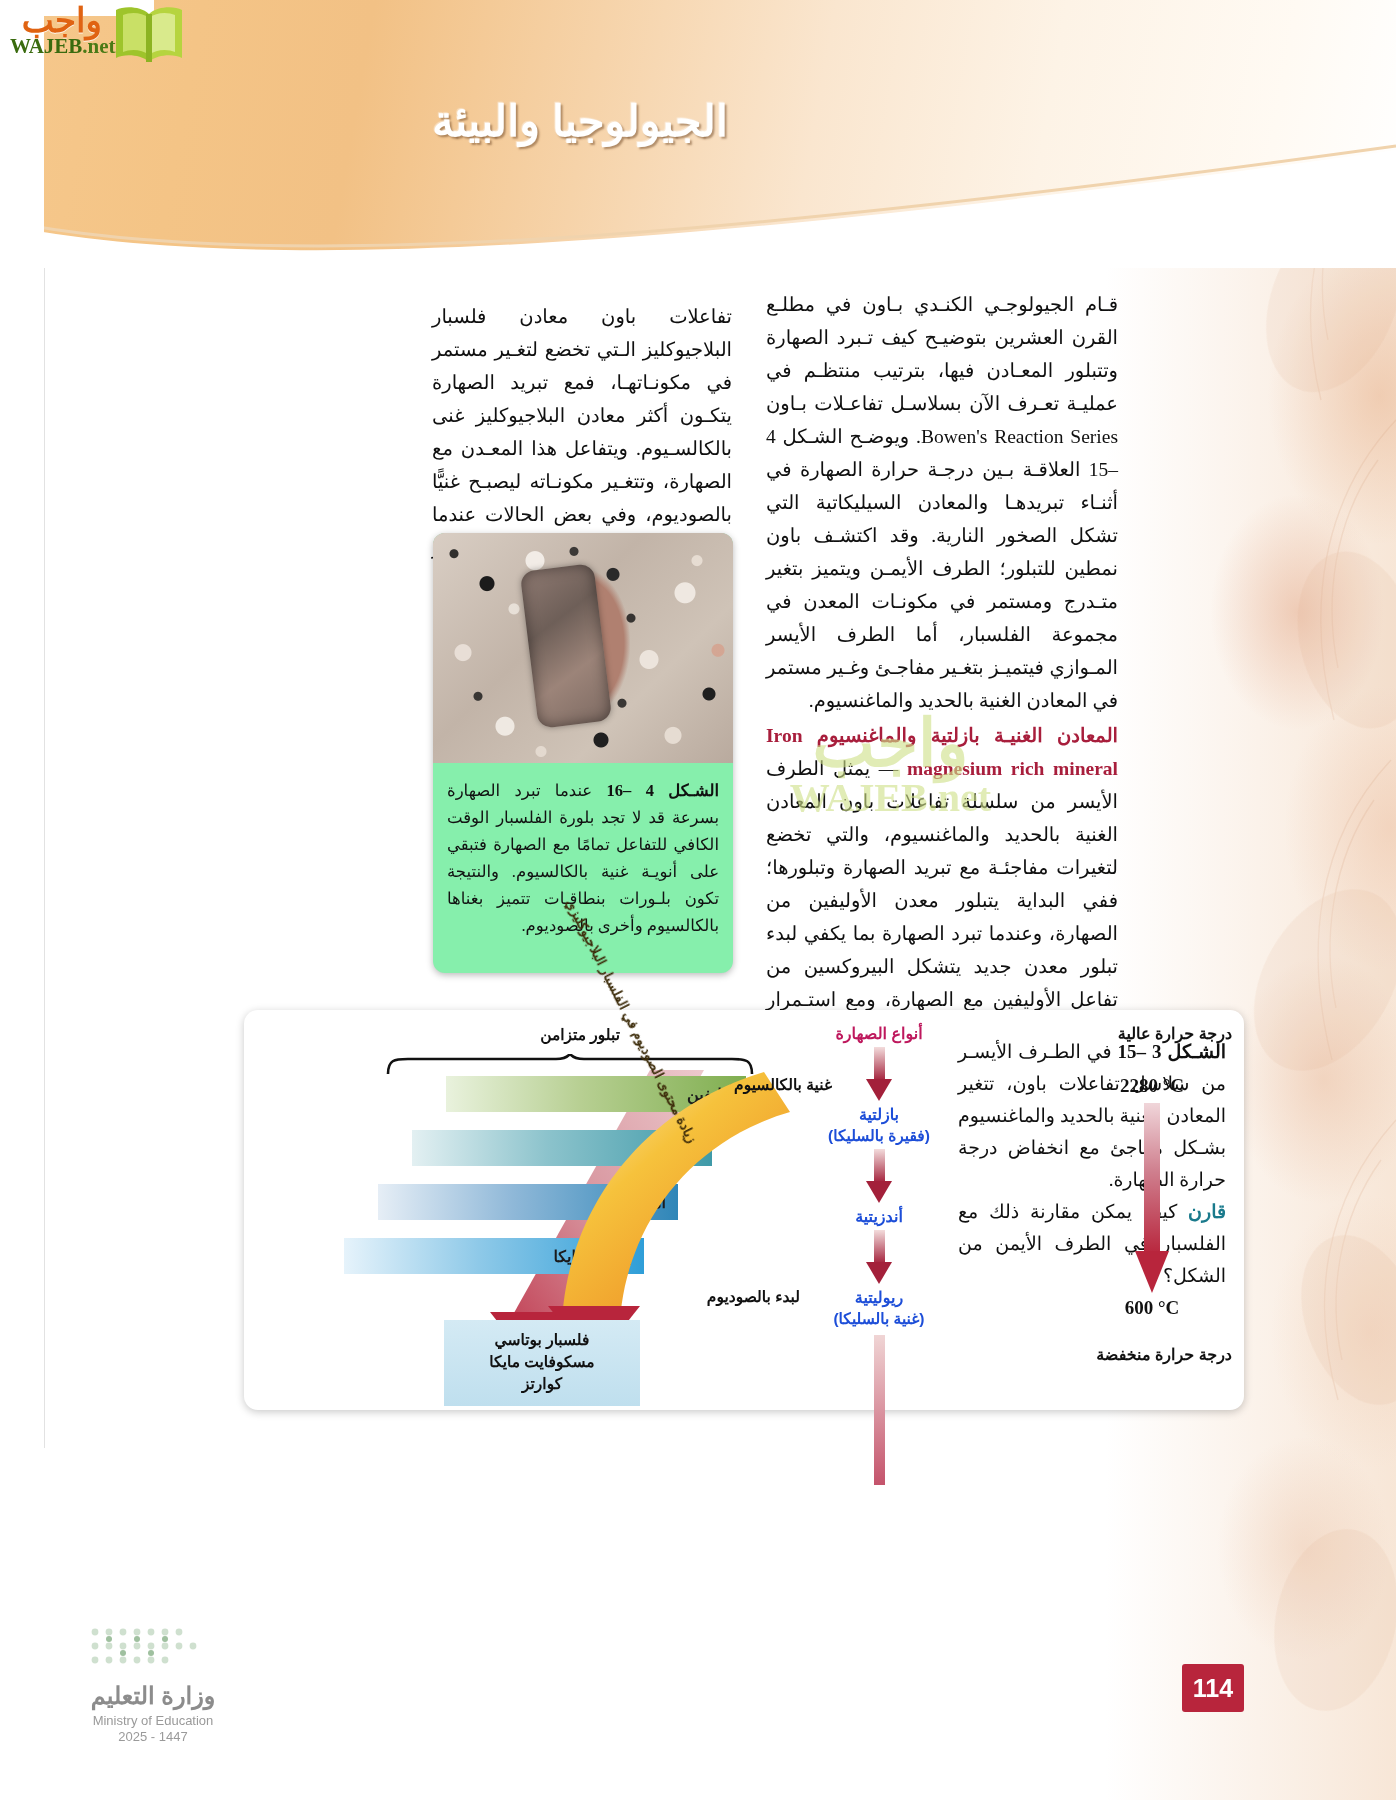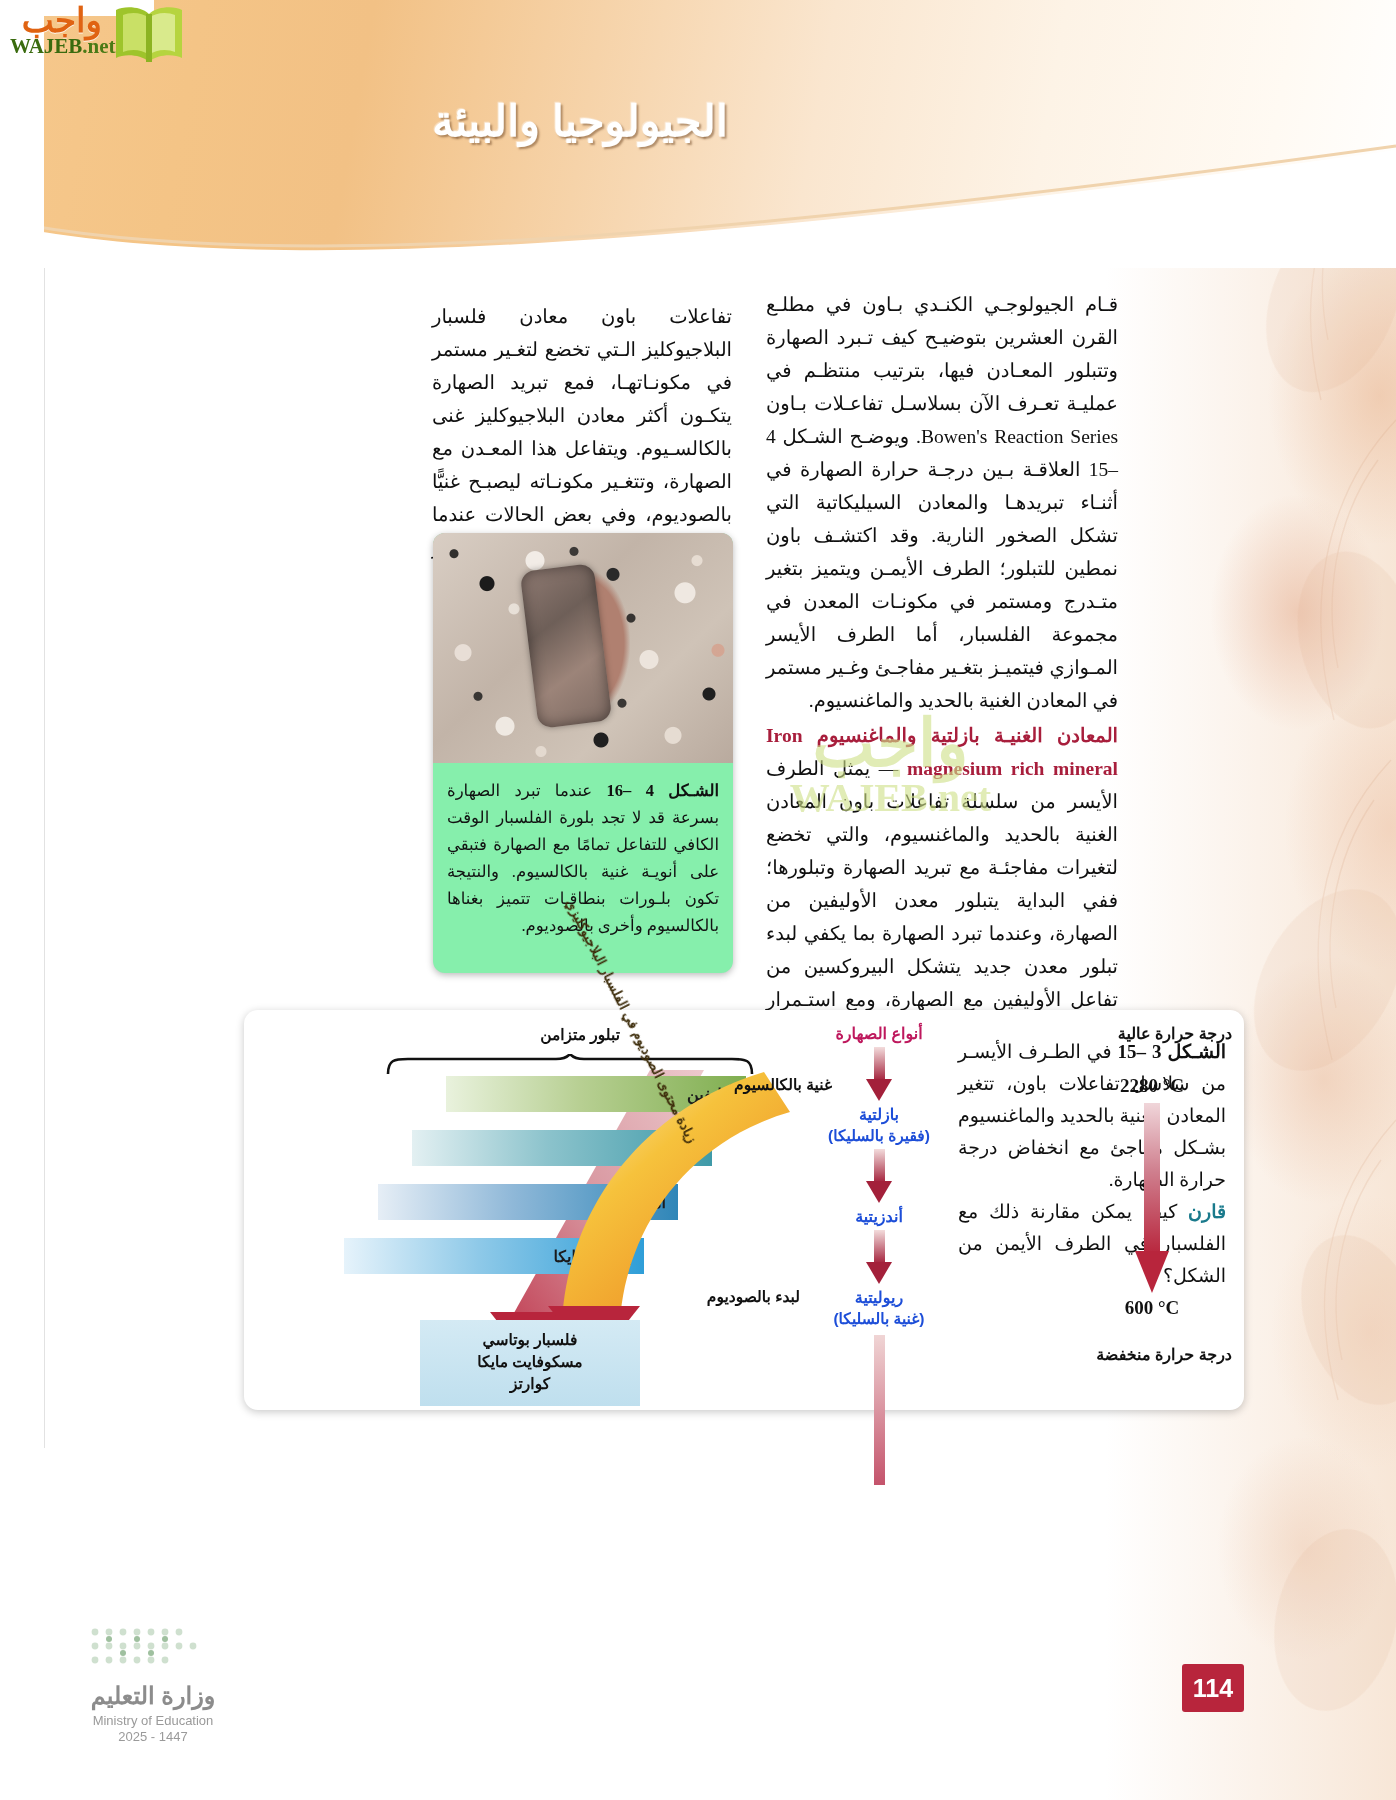--- a/index.html
+++ b/index.html
@@ -268,21 +268,21 @@
       background: linear-gradient(to left, #7fae4f, #b7cf92 55%, #e9f2dd 100%); }
   .bar-pyroxene { top: 110px; right: 96px;  width: 300px;
       background: linear-gradient(to left, #3f9aa8, #8cc3cc 55%, #e3f0f2 100%); }
   .bar-amph     { top: 164px; right: 130px; width: 300px;
       background: linear-gradient(to left, #2f86b8, #8fb8d8 55%, #e6eef6 100%); }
   .bar-biotite  { top: 218px; right: 164px; width: 300px;
       background: linear-gradient(to left, #2f9ed8, #8ec9e8 55%, #e6f3fb 100%); }
 
   .final-box {
     position: absolute; top: 300px; right: 168px;
-    width: 220px; padding: 9px 16px 11px;
+    width: 196px; padding: 9px 16px 11px;
     background: linear-gradient(to bottom,#d4eaf4,#bfdfee);
     text-align: center;
     font-family: "Liberation Sans", sans-serif;
     font-size: 15.5px; font-weight: bold; color: #111;
     line-height: 22px; direction: rtl;
   }
 
   
   .orange-band { position: absolute; top: 44px; right: -10px; width: 290px; height: 290px; }
   .orange-text {

